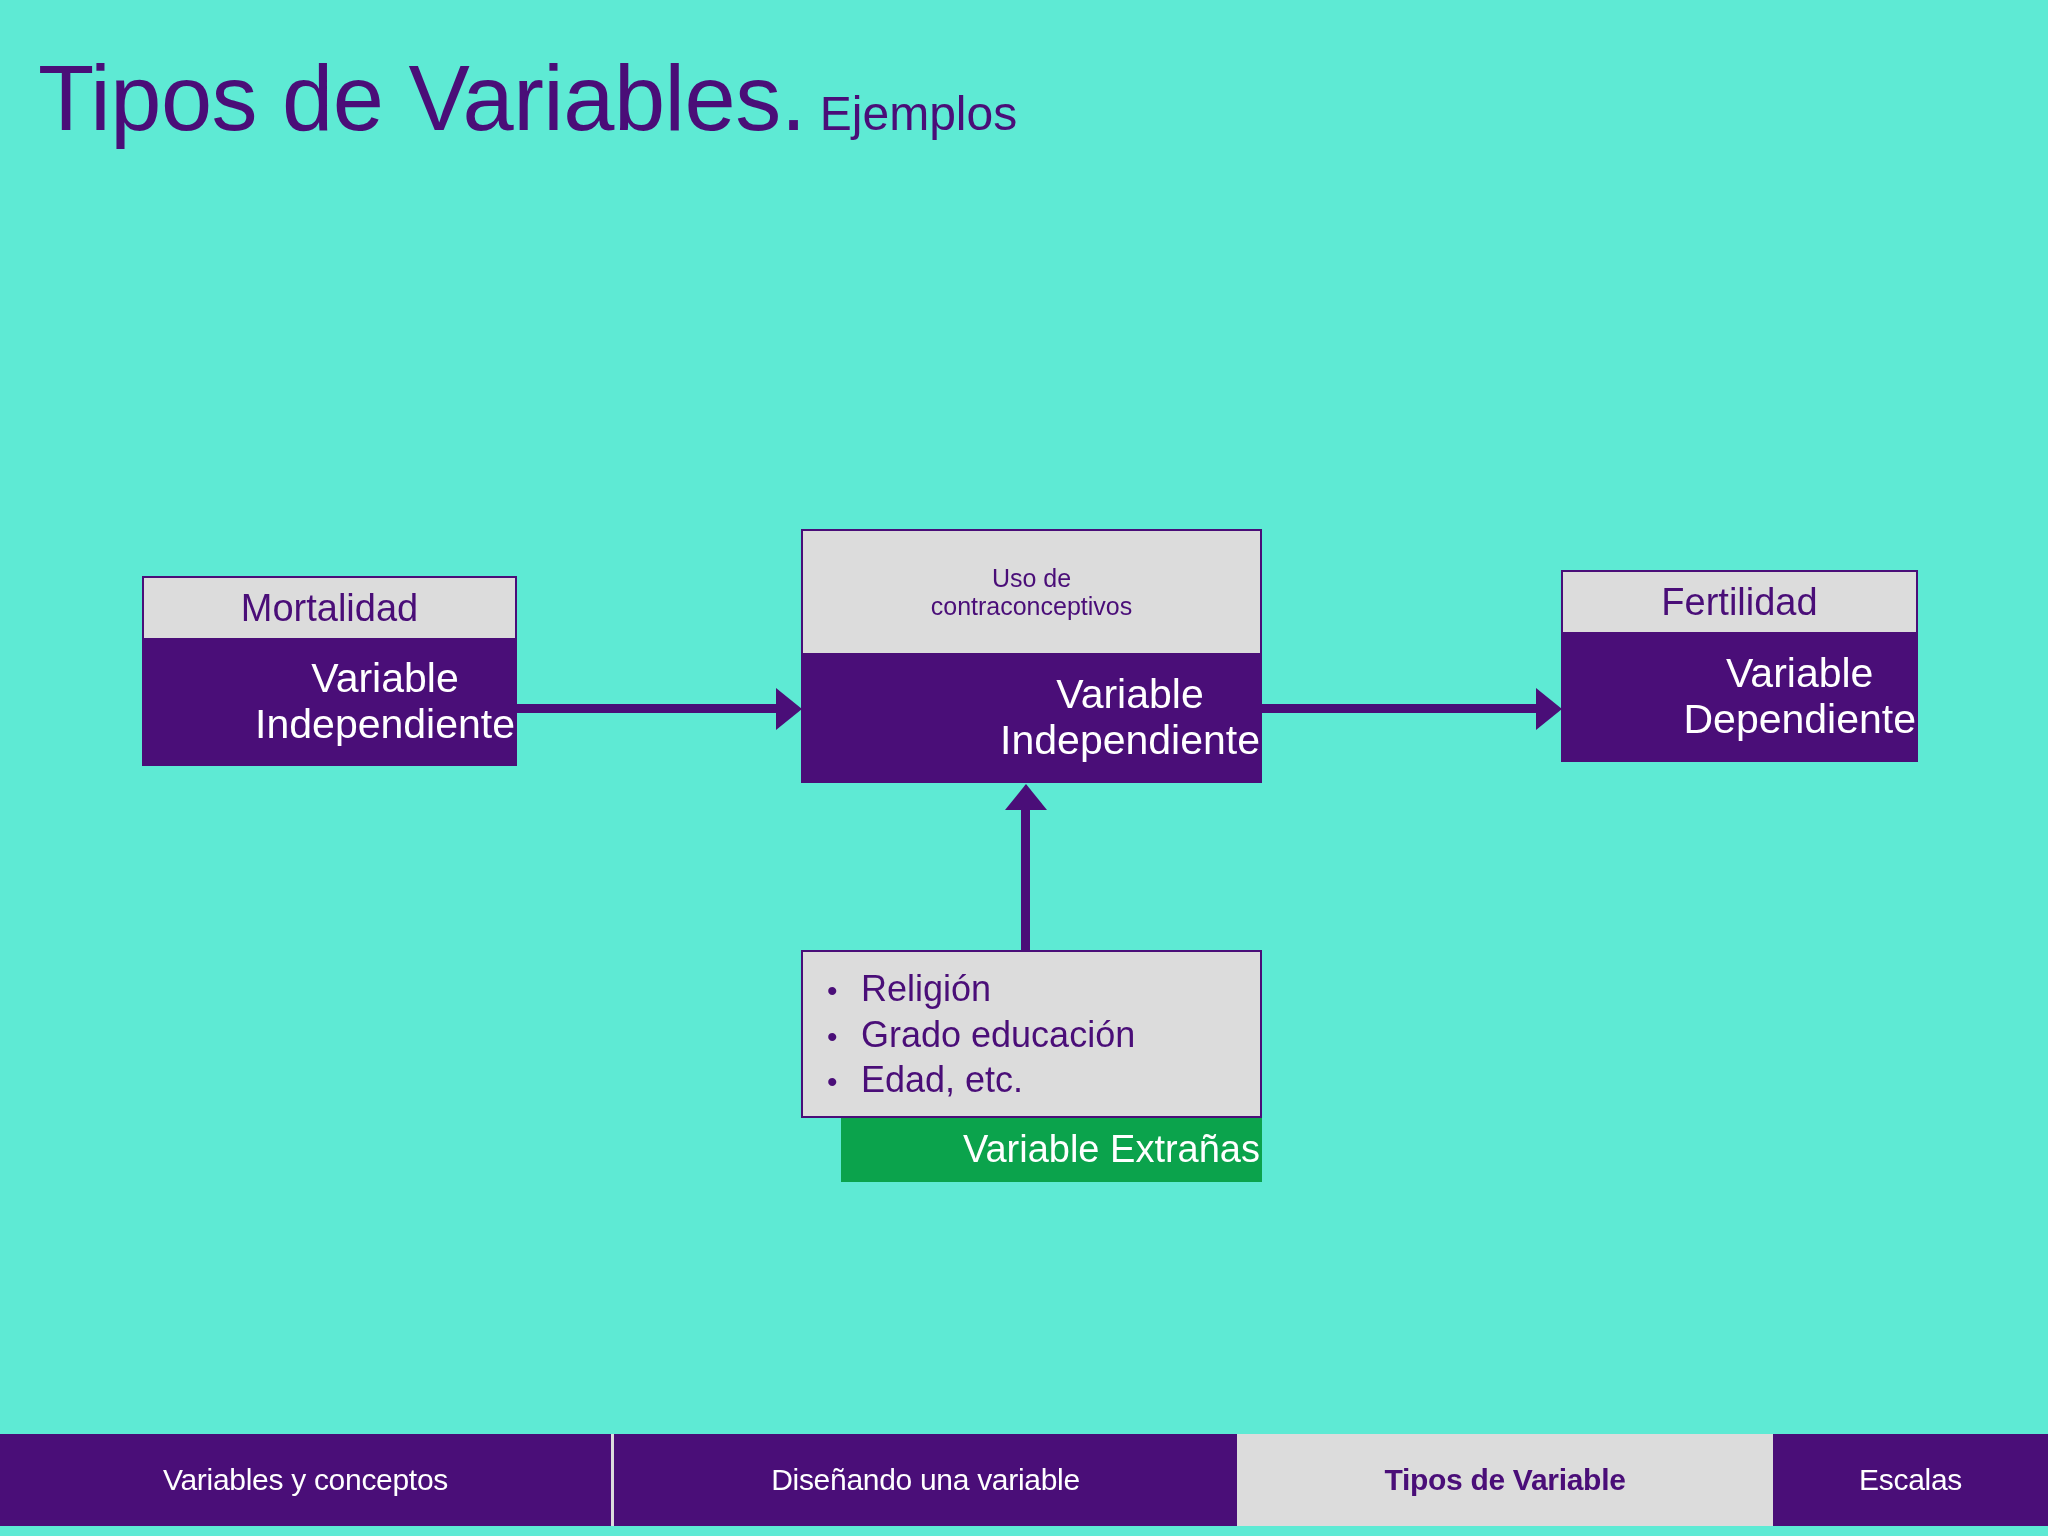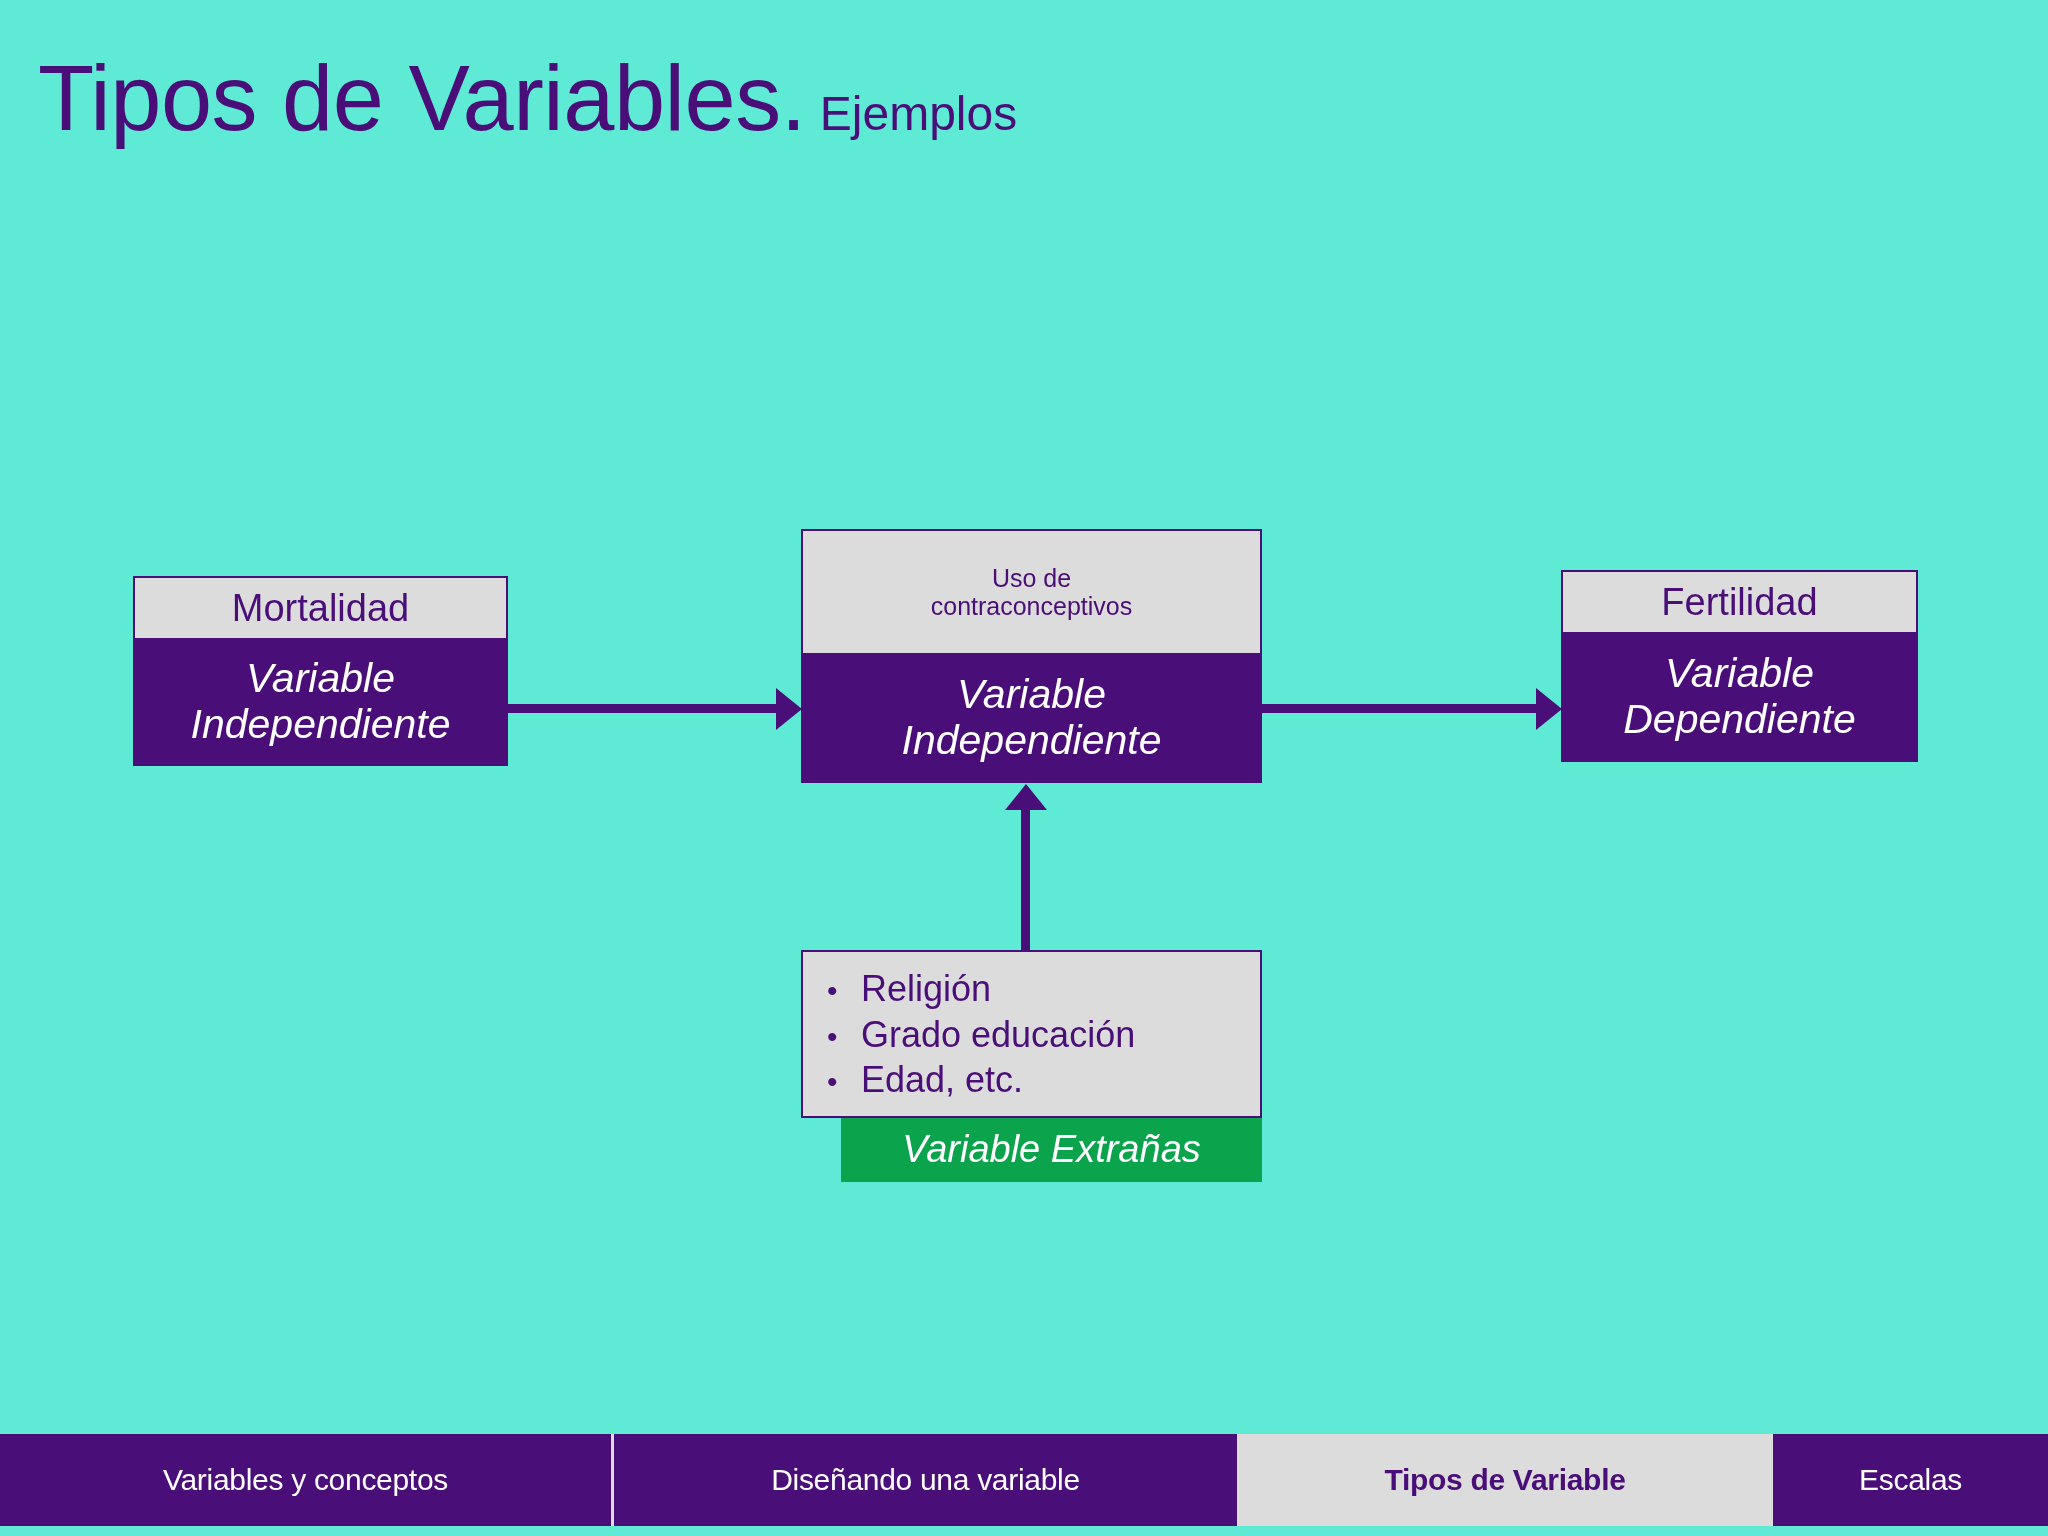--- a/index.html
+++ b/index.html
@@ -59,35 +59,34 @@
     justify-content: center;
     text-align: center;
     line-height: 1.12;
   }
   .node-body {
     box-sizing: border-box;
     background: #4a0e78;
     color: #ffffff;
     display: flex;
     align-items: center;
-    justify-content: center;
+    justify-content: flex-end;
     text-align: center;
     line-height: 1.12;
     border: 2px solid #4a0e78;
     border-top: none;
-    font-style: italic;
   }
   .node-body.green {
     background: #0ba34c;
     border-color: #0ba34c;
     margin-left: 40px;
   }
 
   
-  #node-left { left: 133px; top: 576px; width: 375px; }
+  #node-left { left: 142px; top: 576px; width: 375px; }
   #node-left .node-head { height: 64px; font-size: 38px; }
   #node-left .node-body { height: 126px; font-size: 41px; }
 
   
   #node-center { left: 801px; top: 529px; width: 461px; }
   #node-center .node-head { height: 126px; font-size: 25px; }
   #node-center .node-body { height: 128px; font-size: 41px; }
 
   
   #node-right { left: 1561px; top: 570px; width: 357px; }

